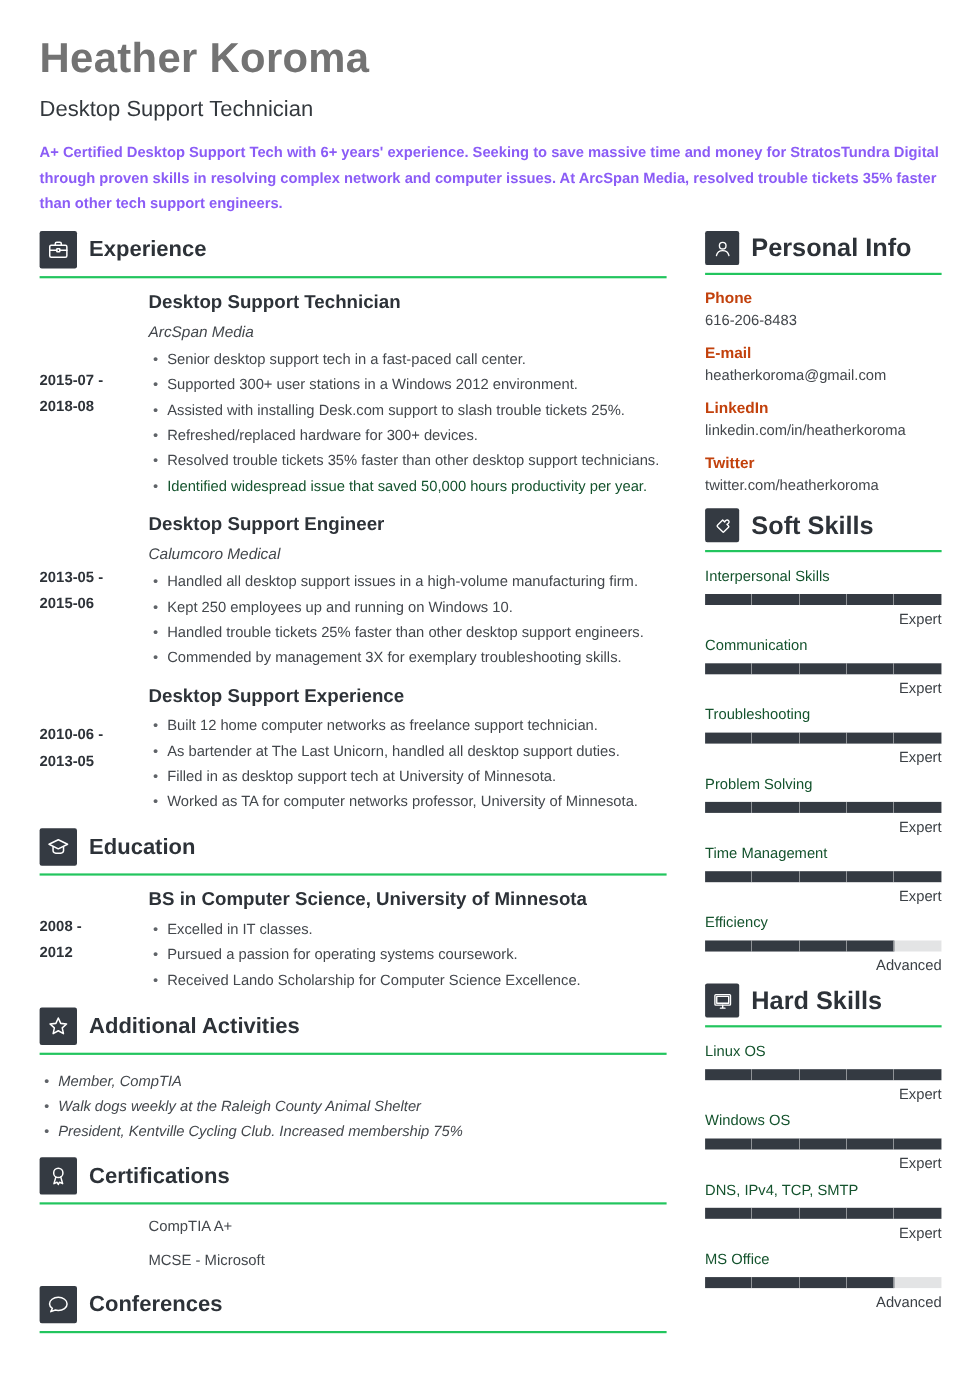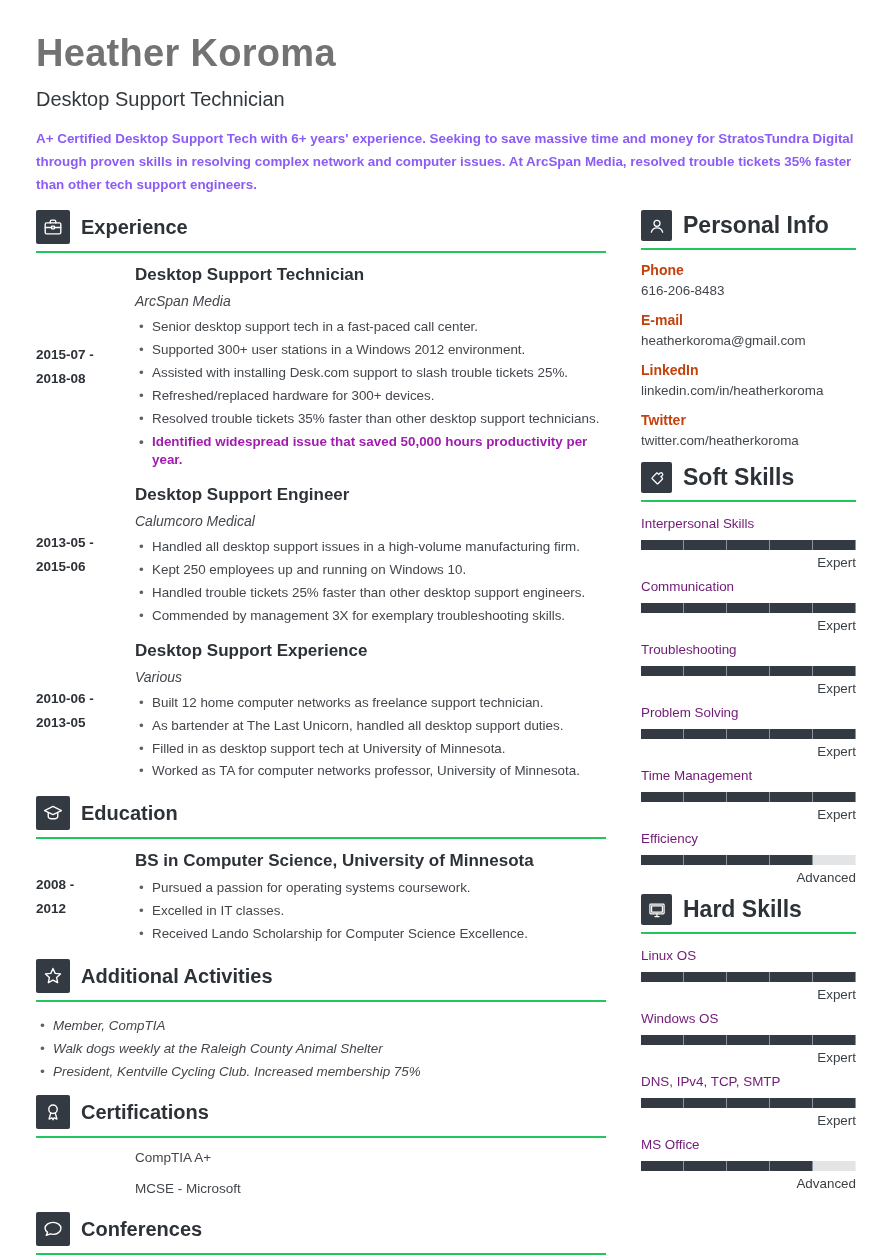--- a/index.html
+++ b/index.html
@@ -32,32 +32,32 @@
   
   .entry { display:flex; margin-bottom:11px;align-items:center; }
   .date-col { width:99px; flex:none; font-weight:bold; font-size:13.5px; color:#2d3238; padding-top:3px; }
   .date-col div { margin-bottom:9px; }
   .body-col { flex:1; }
   .entry-title { font-size:17px; color:#2d3238; margin:0 0 8px; font-weight:bold; }
   .company { font-style:italic; font-size:14px; margin:4px 0 9px; color:#43474c; }
   ul.bullets { list-style:none; margin:0; padding:0; }
   ul.bullets li { position:relative; padding-left:17px; font-size:13.4px; line-height:1.34; margin-bottom:5px; }
   ul.bullets li::before { content:"\2022"; position:absolute; left:4px; color:#5f6368; }
-  ul.bullets li.strong { font-weight:bold; color:#a21caf; }
+  ul.bullets li.strong { font-weight:normal; color:#14532d; }
 
   .indent { margin-left:99px; }
   .cert-item { font-size:13.5px; margin-bottom:16px; }
 
   
   .pi-label { font-weight:bold; font-size:14px; color:#c2410c; margin-bottom:5px; }
   .pi-value { font-size:13.4px; margin-bottom:14px; word-break:break-all; }
 
   
   .skill { margin-bottom:9px; }
-  .skill-name { font-size:13.4px; margin-bottom:9px; color:#701a75; }
+  .skill-name { font-size:13.4px; margin-bottom:9px; color:#14532d; }
   .bar { height:10px; background:#e3e4e5; position:relative; }
   .bar-fill { height:100%; background:#343a42; }
   .bar::after { content:""; position:absolute; top:0; bottom:0; left:0; right:0;
     background:repeating-linear-gradient(to right, transparent 0, transparent calc(20% - 1px), rgba(255,255,255,.45) calc(20% - 1px), rgba(255,255,255,.45) 20%); }
   .skill-level { text-align:right; font-size:13.4px; margin-top:5px; color:#3a3f44; }
 </style>
 </head>
 <body>
 
 <div class="page">
@@ -121,21 +121,20 @@
           </div>
         </article>
 
         <article class="entry">
           <div class="date-col">
             <div>2010-06 -</div>
             <div>2013-05</div>
           </div>
           <div class="body-col">
             <h3 class="entry-title">Desktop Support Experience</h3>
-            <div class="company">Various</div>
             <ul class="bullets">
               <li>Built 12 home computer networks as freelance support technician.</li>
               <li>As bartender at The Last Unicorn, handled all desktop support duties.</li>
               <li>Filled in as desktop support tech at University of Minnesota.</li>
               <li>Worked as TA for computer networks professor, University of Minnesota.</li>
             </ul>
           </div>
         </article>
       </section>
 
@@ -150,22 +149,22 @@
           <h2>Education</h2>
         </div>
         <article class="entry">
           <div class="date-col">
             <div>2008 -</div>
             <div>2012</div>
           </div>
           <div class="body-col">
             <h3 class="entry-title">BS in Computer Science, University of Minnesota</h3>
             <ul class="bullets">
+              <li>Excelled in IT classes.</li>
               <li>Pursued a passion for operating systems coursework.</li>
-              <li>Excelled in IT classes.</li>
               <li>Received Lando Scholarship for Computer Science Excellence.</li>
             </ul>
           </div>
         </article>
       </section>
 
       <section>
         <div class="sec-head">
           <span class="icon-box">
             <svg width="22" height="22" viewBox="0 0 24 24">

